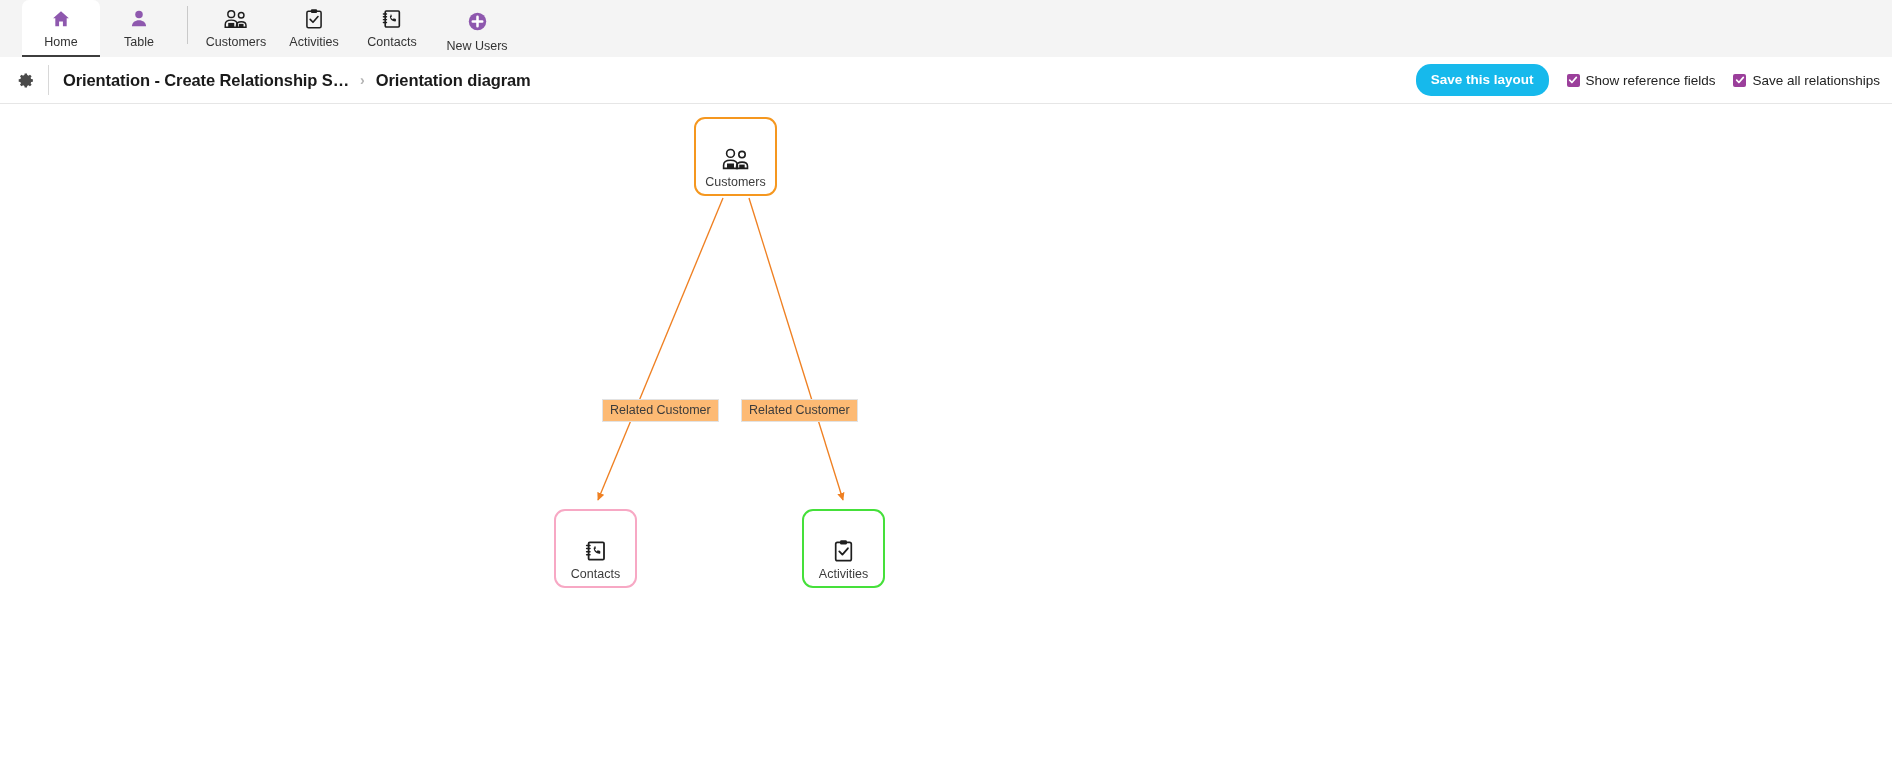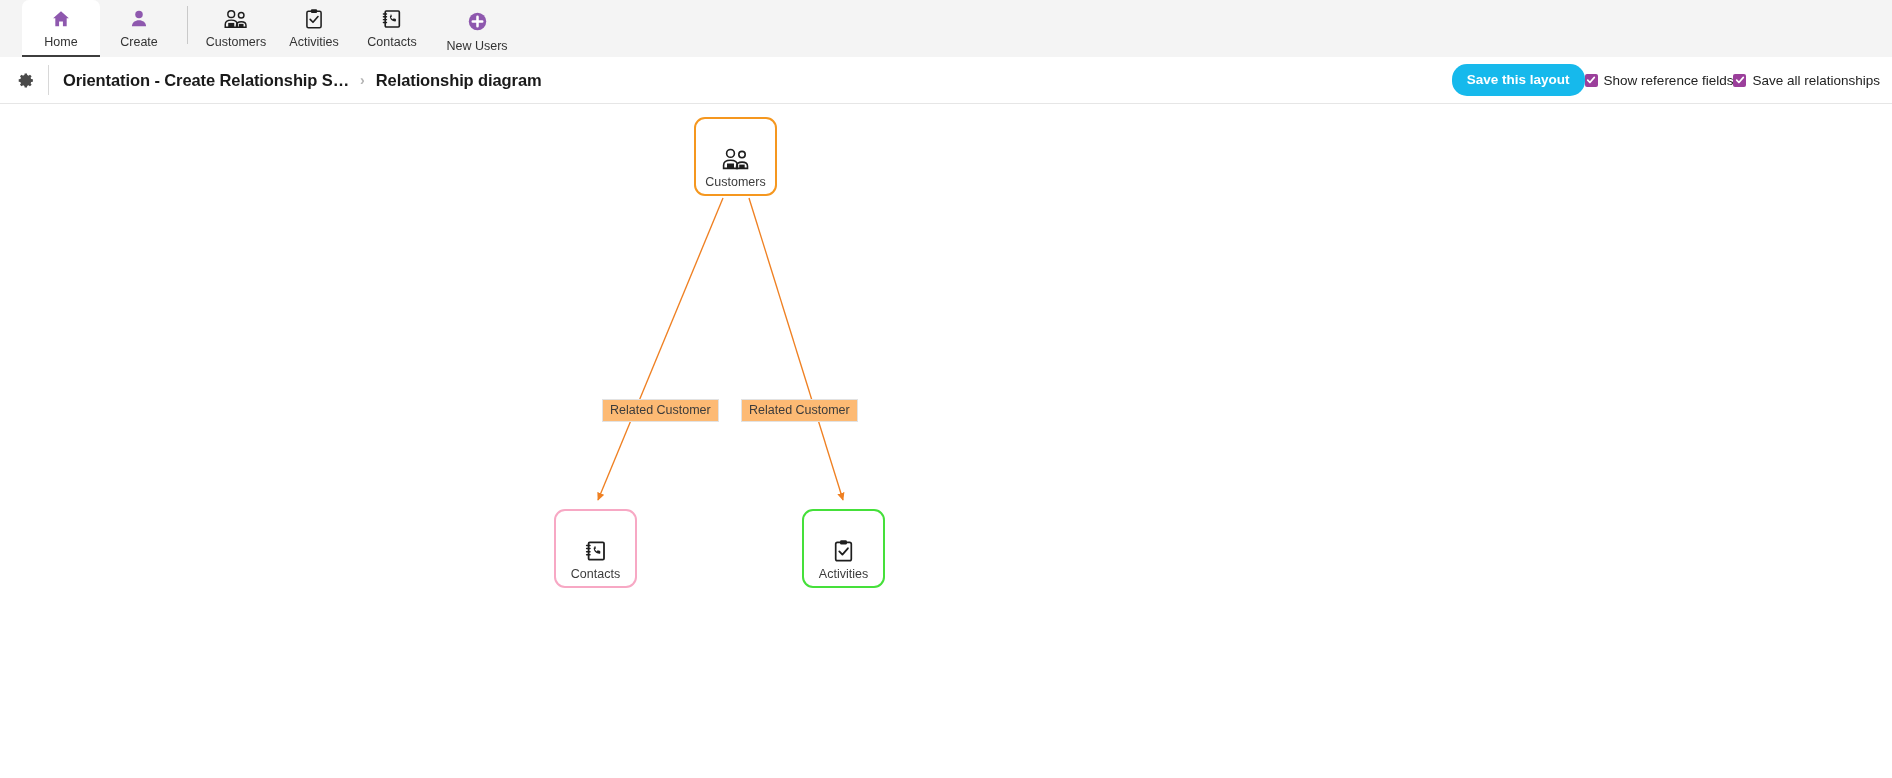--- a/index.html
+++ b/index.html
@@ -126,20 +126,21 @@
     border: none;
     border-radius: 15px;
     padding: 8px 15px 9px 15px;
     cursor: pointer;
     line-height: 15px;
     font-family: "Liberation Sans", sans-serif;
   }
   .chk-group {
     display: flex;
     align-items: center;
+    margin-left: 18px;
     cursor: pointer;
   }
   .chk-box {
     width: 13px;
     height: 13px;
     border-radius: 2px;
     background: #9b3f9b;
     display: flex;
     align-items: center;
     justify-content: center;
@@ -219,21 +220,21 @@
     <span class="nav-label">Home</span>
   </div>
 
   <div class="nav-tab">
     <span class="nav-icon">
       <svg width="22" height="22" viewBox="0 0 24 24">
         <circle cx="12" cy="7.2" r="4.1" fill="#8e58ae"></circle>
         <path d="M4.3 20c0-4.3 3.5-6.6 7.7-6.6s7.7 2.3 7.7 6.6z" fill="#8e58ae"></path>
       </svg>
     </span>
-    <span class="nav-label">Create</span>
+    <span class="nav-label">Table</span>
   </div>
 
   <div class="nav-divider"></div>
 
   <div class="nav-tab">
     <span class="nav-icon">
       <svg width="26" height="22" viewBox="0 0 30 24">
         <g fill="none" stroke="#1e1e1e" stroke-width="1.7">
           <circle cx="9.5" cy="6.4" r="3.9"></circle>
           <path d="M2.6 21.4v-3.1c0-3.3 3.1-5 6.9-5s6.9 1.7 6.9 5v3.1z"></path>
@@ -289,21 +290,21 @@
       <path d="M12 8.3a3.7 3.7 0 1 0 0 7.4 3.7 3.7 0 0 0 0-7.4zm0 5.6a1.9 1.9 0 1 1 0-3.8 1.9 1.9 0 0 1 0 3.8z" fill="#4a4a4a"></path>
       <path d="M21 13.6v-3.2l-2.4-.4a6.9 6.9 0 0 0-.8-1.9l1.4-2-2.3-2.3-2 1.4a6.9 6.9 0 0 0-1.9-.8L12.6 2H9.4L9 4.4a6.9 6.9 0 0 0-1.9.8l-2-1.4-2.3 2.3 1.4 2a6.9 6.9 0 0 0-.8 1.9L1 10.4v3.2l2.4.4c.2.7.4 1.3.8 1.9l-1.4 2 2.3 2.3 2-1.4c.6.4 1.2.6 1.9.8l.4 2.4h3.2l.4-2.4c.7-.2 1.3-.4 1.9-.8l2 1.4 2.3-2.3-1.4-2c.4-.6.6-1.2.8-1.9z" fill="#4a4a4a"></path>
     </svg>
   </span>
 
   <div class="tb-divider"></div>
 
   <div style="display:flex;align-items:center;">
     <span class="crumb link">Orientation - Create Relationship S…</span>
     <span class="crumb-sep">›</span>
-    <span class="crumb">Relationship diagram</span>
+    <span class="crumb">Orientation diagram</span>
   </div>
 
   <div class="toolbar-right">
     <button class="btn-save">Save this layout</button>
 
     <label class="chk-group">
       <span class="chk-box">
         <svg width="10" height="10" viewBox="0 0 12 12">
             <path d="M2 6.2 4.7 9 10 2.9" fill="none" stroke="#ffffff" stroke-width="2" stroke-linecap="round" stroke-linejoin="round"></path>
           </svg>

